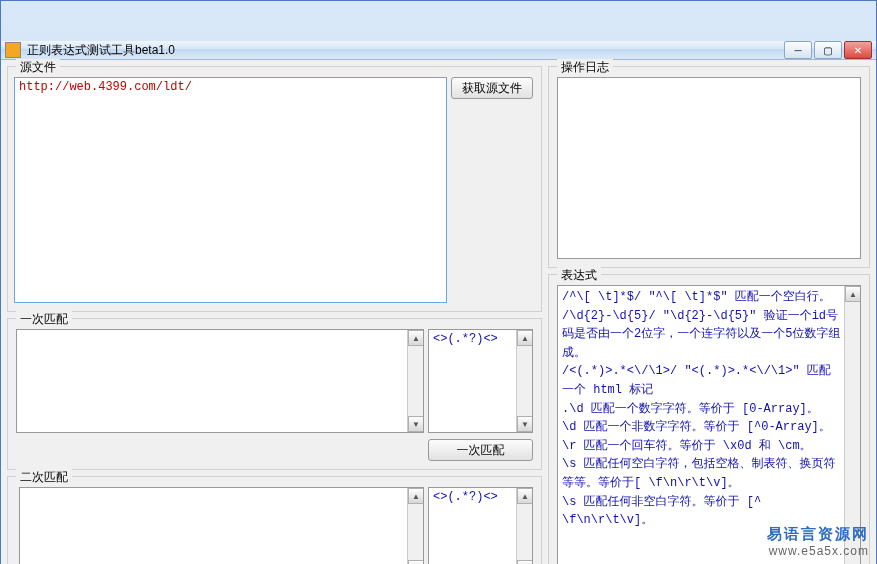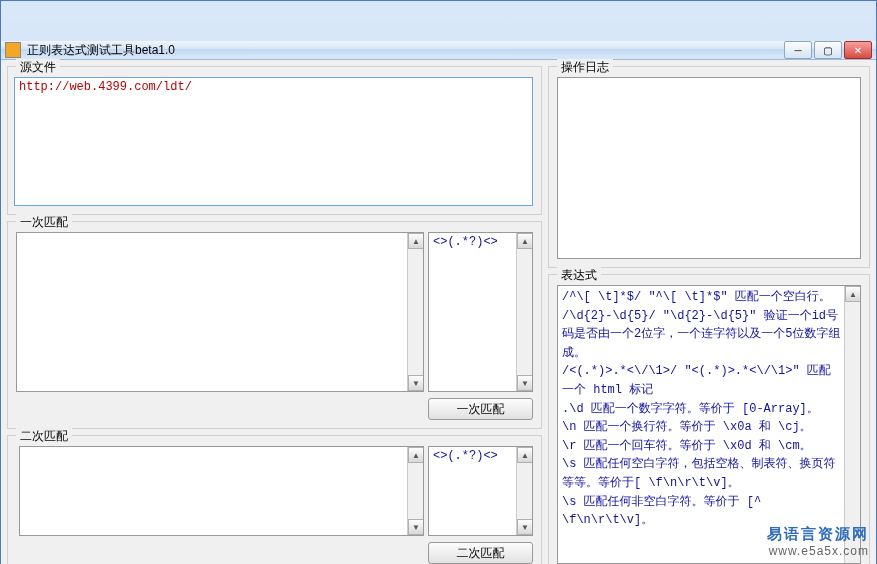--- a/index.html
+++ b/index.html
@@ -85,22 +85,22 @@
     }
     .group-label {
       position: absolute;
       top: -8px;
       left: 8px;
       background: #f0f0f0;
       padding: 0 4px;
       font-size: 12px;
       color: #000;
     }
-    .group-source { height: 149px; display:flex; flex-direction:column;padding-left:6px; }
-    .group-once { height: 208px; }
+    .group-source { height: 246px; display:flex; flex-direction:column;padding-left:6px; }
+    .group-once { height: 152px; }
     .group-twice { height: 138px; padding-left: 11px; }
     .group-log { height: 202px; display:flex; flex-direction:column; }
     .group-expr { flex: 1; display:flex; flex-direction:column; }
     .group-expr > .group-label { }
     .src-row { display:flex; gap:4px; height:100%; }
     .src-input {
       flex: 1;
       border: 1px solid #6ba5e7;
       background: #fff;
       padding: 2px 4px;
@@ -216,20 +216,23 @@
   </div>
 
   <div class="client">
 
     <div class="leftcol">
 
       <div class="group group-source">
         <div class="group-label">源文件</div>
         <div class="src-row">
           <textarea class="src-input" spellcheck="false" style="">http://web.4399.com/ldt/</textarea>
+          <div style="display:flex;flex-direction:column;">
+            <button class="btn">获取源文件</button>
+          </div>
         </div>
       </div>
 
       <div class="group group-once">
         <div class="group-label">一次匹配</div>
         <div class="match-body">
           <div class="scrollbox main">
             <div class="scrollbar-v">
               <div class="sbarrow up">▲</div>
               <div class="sbarrow down">▼</div>
@@ -280,21 +283,21 @@
       </div>
 
       <div class="group group-expr">
         <div class="group-label">表达式</div>
         <div class="exprbox">
           <div class="expr-content">
             <div>/^\[ \t]*$/ "^\[ \t]*$" 匹配一个空白行。</div>
             <div>/\d{2}-\d{5}/ "\d{2}-\d{5}" 验证一个id号码是否由一个2位字，一个连字符以及一个5位数字组成。</div>
             <div>/&lt;(.*)&gt;.*&lt;\/\1&gt;/ "&lt;(.*)&gt;.*&lt;\/\1&gt;" 匹配一个 html 标记</div>
             <div>.\d 匹配一个数字字符。等价于 [0-Array]。</div>
-            <div>\n 匹配一个换行符。等价于 \x0a 和 \cj。</div>
+            <div>\d 匹配一个非数字字符。等价于 [^0-Array]。</div>
             <div>\r 匹配一个回车符。等价于 \x0d 和 \cm。</div>
             <div>\s 匹配任何空白字符，包括空格、制表符、换页符等等。等价于[ \f\n\r\t\v]。</div>
             <div>\s 匹配任何非空白字符。等价于 [^ \f\n\r\t\v]。</div>
           </div>
           <div class="scrollbar-v">
             <div class="sbarrow up">▲</div>
 
           </div>
         </div>
       </div>

